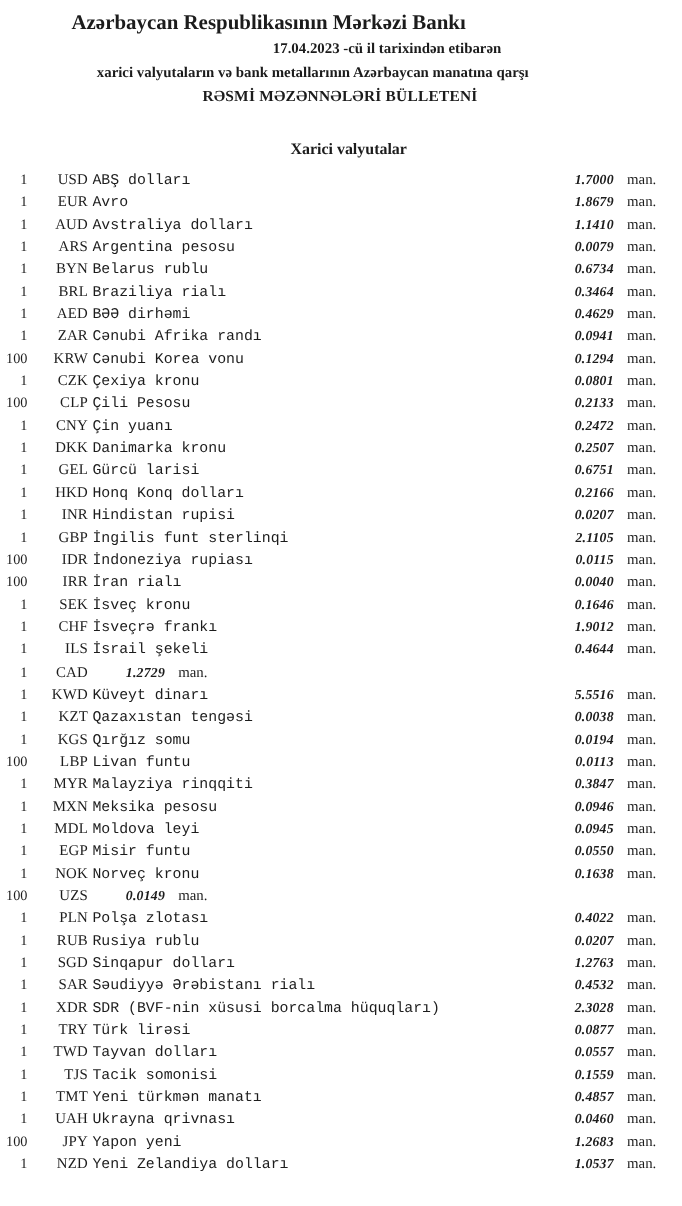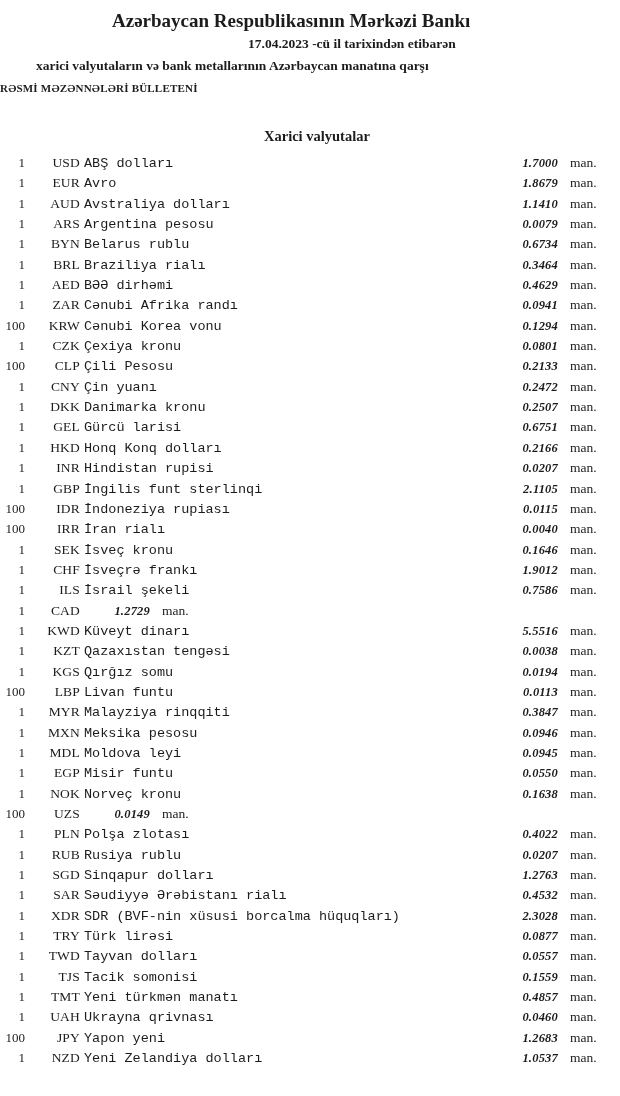--- a/index.html
+++ b/index.html
@@ -6,24 +6,24 @@
   html, body { background: #ffffff; }
   body {
     width: 620px; height: 1096px;
     margin: 0 auto;
     color: #1c1c1c;
     font-family: "Liberation Serif", serif;
     overflow: hidden;
     position: relative;
   }
   .hline { white-space: nowrap; font-weight: bold; }
-  .h-bank     { padding-top: 9px; padding-left: 112px; font-size: 19px;  line-height: 24px; }
+  .h-bank     { padding-top: 9px; padding-left: 65px; font-size: 19px;  line-height: 24px; }
   .h-date     { padding-left: 248px; font-size: 13.5px; line-height: 22px; }
-  .h-sub      { padding-left: 36px;  font-size: 13.5px; line-height: 22px; }
-  .h-bulletin { font-size: 11px;   line-height: 23px; letter-spacing: 0.2px; }
+  .h-sub      { padding-left: 88px;  font-size: 13.5px; line-height: 22px; }
+  .h-bulletin { padding-left: 184px; font-size: 14px;   line-height: 23px; letter-spacing: 0.2px; }
   .section-title {
     margin-top: 25px; padding-left: 264px;
     font-size: 14.5px; font-weight: bold; line-height: 22px; white-space: nowrap;
   }
   .rates-table { margin-top: 6px; }
   .rate-row {
     display: flex;
     height: 20.35px; line-height: 20.35px;
     font-size: 13.5px;
     padding-right: 13px;
@@ -217,21 +217,21 @@
     <span class="cell-code">CHF</span>
     <span class="cell-name">İsveçrə frankı</span>
     <span class="cell-rate">1.9012</span>
     <span class="cell-unit">man.</span>
   </div>
 
   <div class="rate-row">
     <span class="cell-qty">1</span>
     <span class="cell-code">ILS</span>
     <span class="cell-name">İsrail şekeli</span>
-    <span class="cell-rate">0.7586</span>
+    <span class="cell-rate">0.4644</span>
     <span class="cell-unit">man.</span>
   </div>
 
   <div class="rate-row">
     <span class="cell-qty">1</span>
     <span class="cell-code">CAD</span>
     <span class="cell-rate">1.2729</span>
     <span class="cell-unit">man.</span>
   </div>
 

